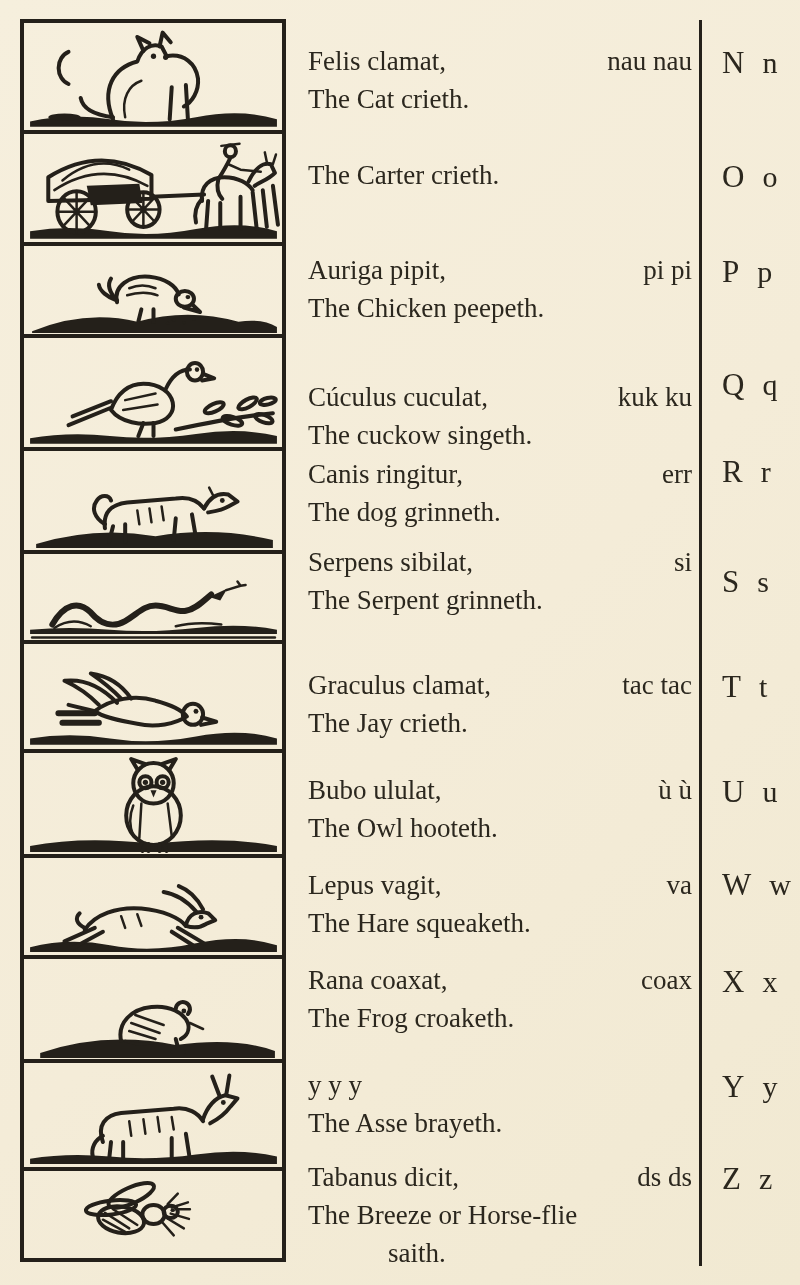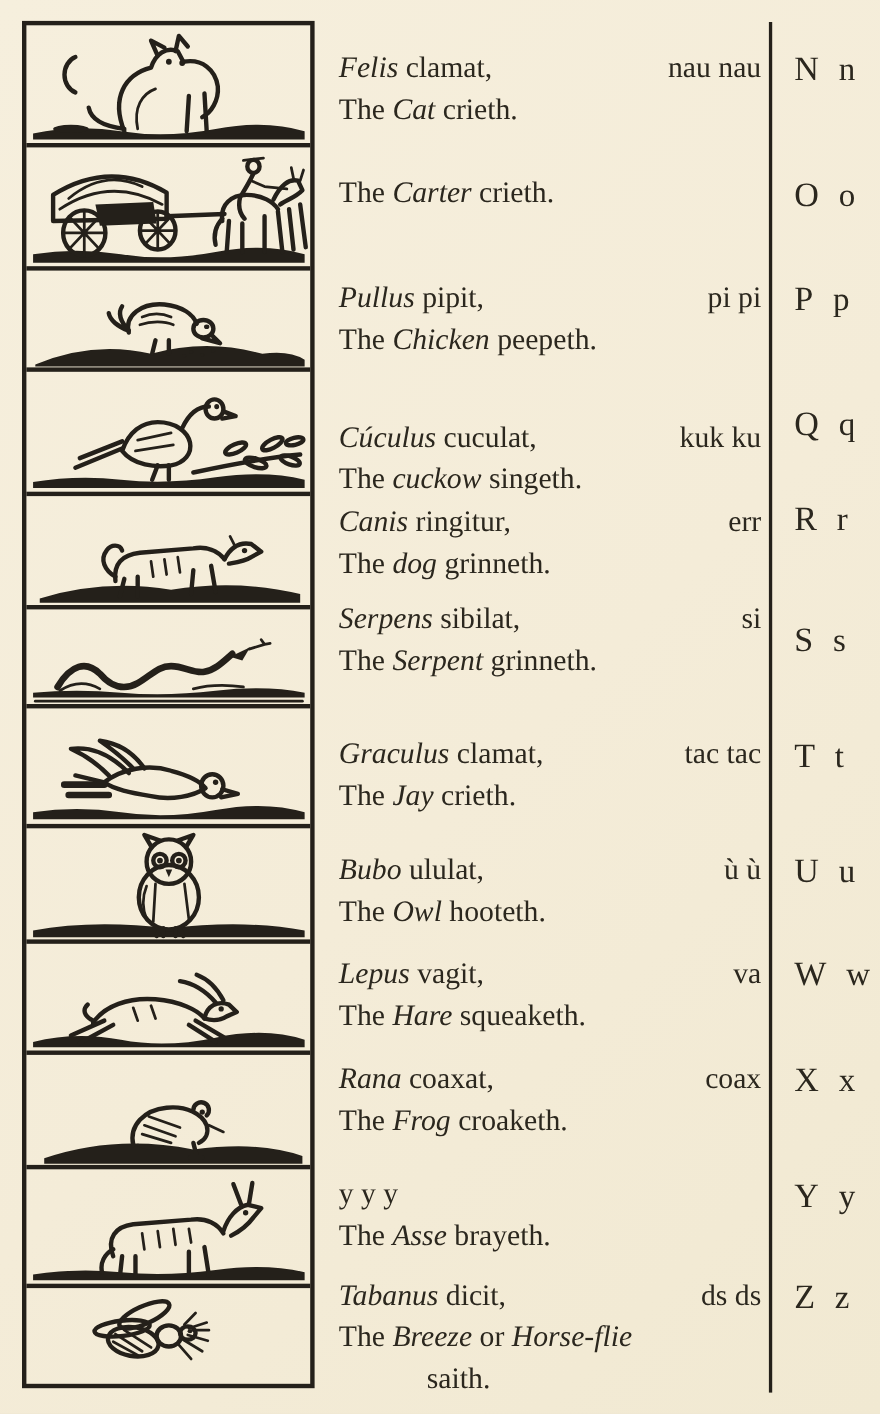--- a/index.html
+++ b/index.html
@@ -35,21 +35,21 @@
   }
   .wc .fill{fill:#24201a;stroke:none;}
   .wc .thick{stroke-width:6;}
   .wc .thin{stroke-width:2.5;}
   
   .entry{
     position:absolute;left:308px;width:384px;
     font-size:27px;line-height:38px;
   }
   .latin-line{display:flex;justify-content:space-between;align-items:baseline;}
-  .it{font-style:italic;}
+  .it{}
   .extra-line{padding-left:80px;}
   .extra-line:empty{display:none;}
   
   .vrule{
     position:absolute;left:699px;top:20px;width:3px;height:1246px;
     background:#24201a;
   }
   .letter-pair{
     position:absolute;left:722px;width:72px;
     font-size:30px;line-height:38px;
@@ -277,21 +277,21 @@
 
   <div class="entry">
     <div class="english-line">
       <span>The</span> <span class="it">Carter</span> <span></span> <span class="it"></span> <span>crieth.</span>
     </div>
 
   </div>
 
   <div class="entry">
     <div class="latin-line">
-      <span><span class="it">Pullus</span> <span>pipit,</span></span>
+      <span><span class="it">Auriga</span> <span>pipit,</span></span>
       <span class="sound">pi pi</span>
     </div>
     <div class="english-line">
       <span>The</span> <span class="it">Chicken</span> <span></span> <span class="it"></span> <span>peepeth.</span>
     </div>
 
   </div>
 
   <div class="entry">
     <div class="latin-line">

